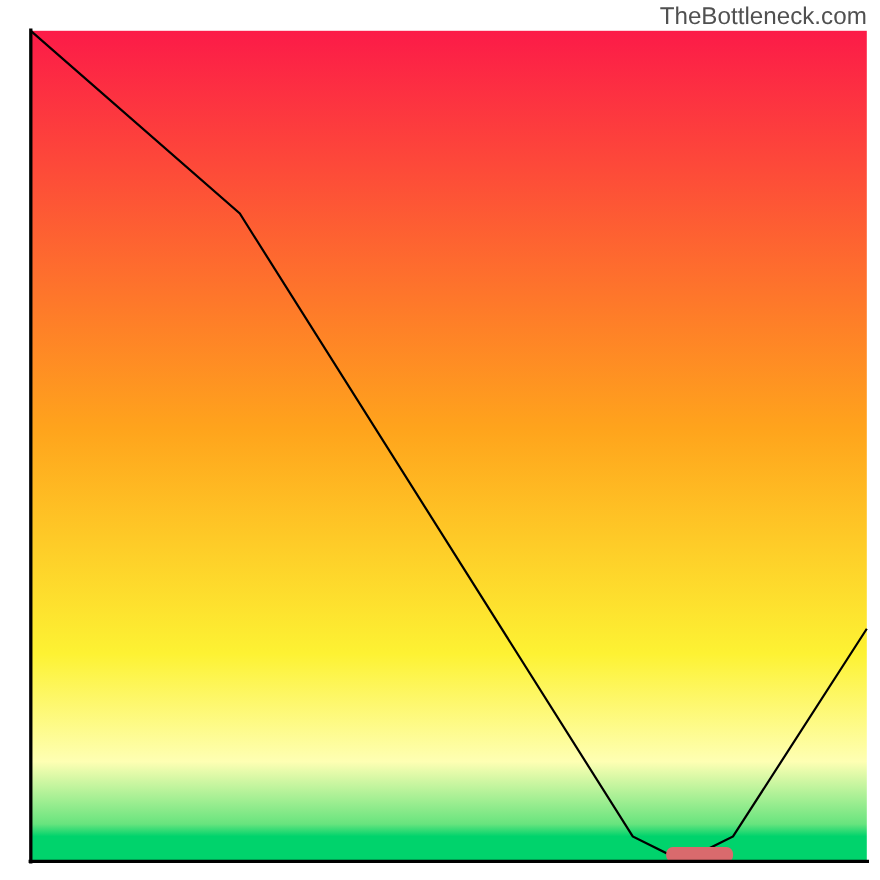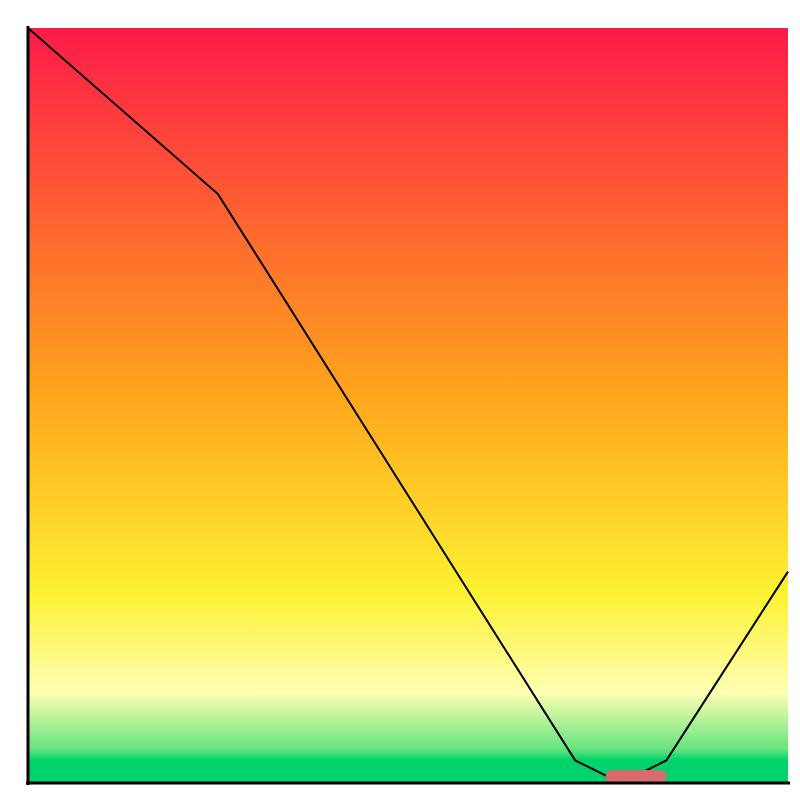--- a/index.html
+++ b/index.html
@@ -27,20 +27,21 @@
   }
   svg {
     display: block;
   }
 </style>
 </head>
 <body>
 
 <div class="canvas-wrap">
 
+  <div class="attribution">TheBottleneck.com</div>
 
   <svg width="800" height="800" viewBox="0 0 800 800">
     <defs>
       <linearGradient id="bg-grad" x1="0" y1="0" x2="0" y2="1">
 
       <stop offset="0%" stop-color="#fc1b48"></stop>
           <stop offset="48%" stop-color="#ffa41c"></stop>
           <stop offset="75%" stop-color="#fdf233"></stop>
           <stop offset="88%" stop-color="#feffb3"></stop>
           <stop offset="95.5%" stop-color="#68e47e"></stop>

